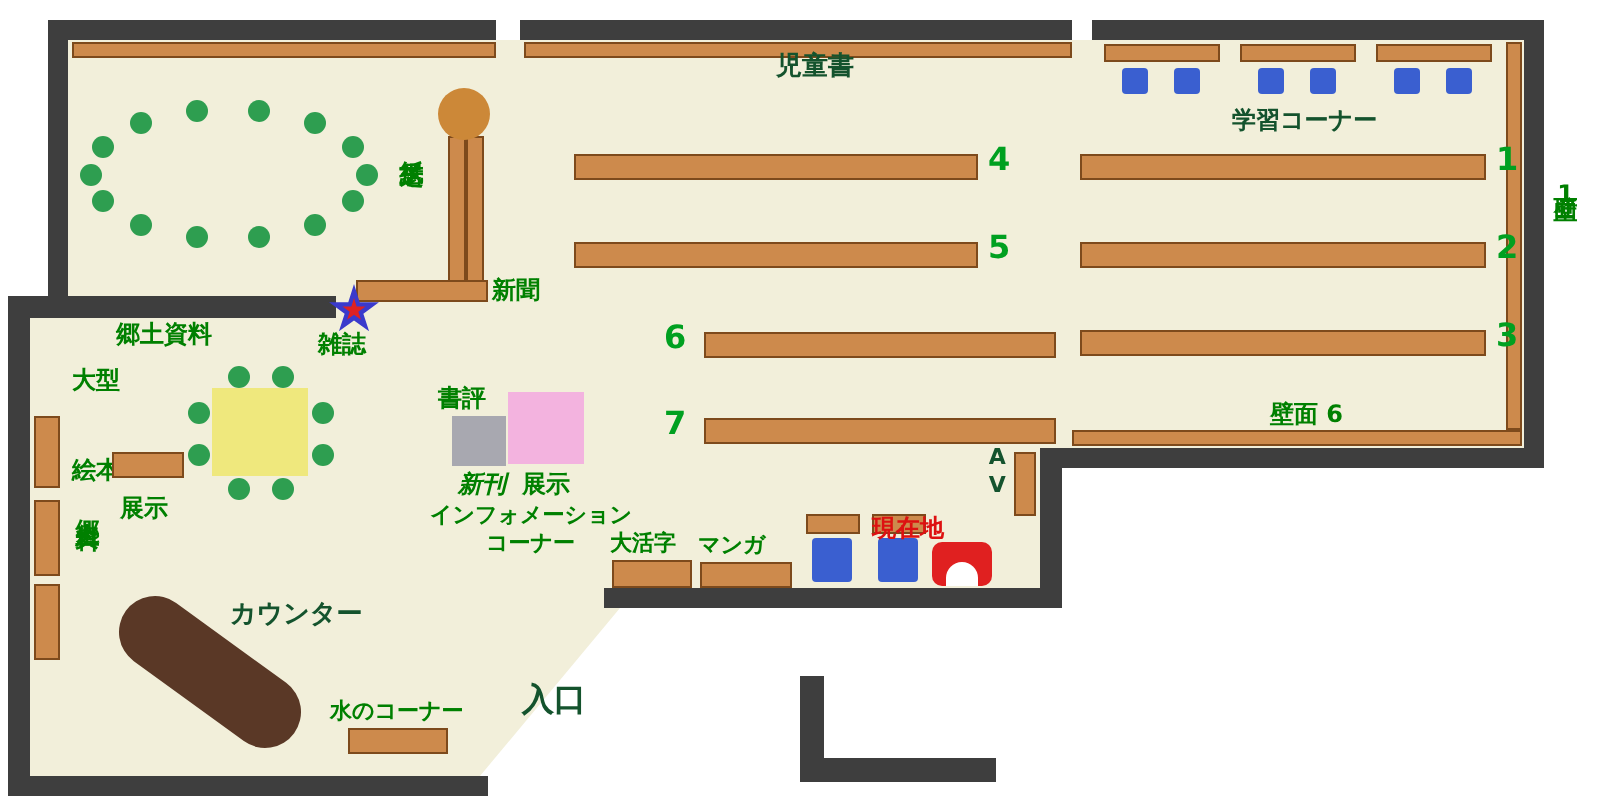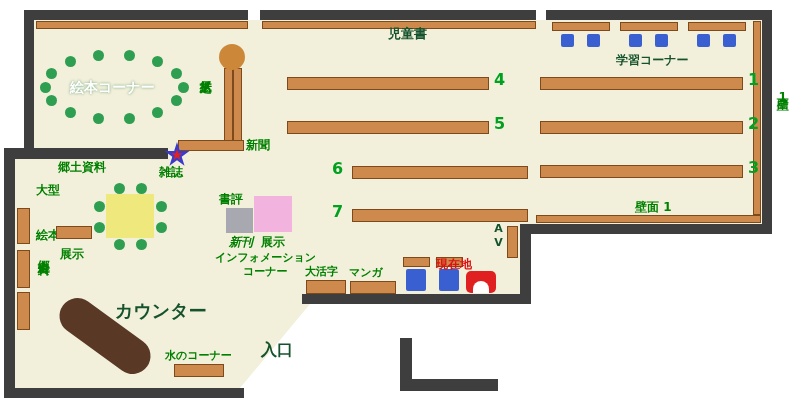--- a/index.html
+++ b/index.html
@@ -63,23 +63,22 @@
   <div class="num" style="left:494px;top:116px;">5</div>
   <div class="num" style="left:332px;top:161px;">6</div>
   <div class="num" style="left:332px;top:204px;">7</div>
   <div class="num" style="left:748px;top:72px;">1</div>
   <div class="num" style="left:748px;top:116px;">2</div>
   <div class="num" style="left:748px;top:160px;">3</div>
 
   <div class="blabel" style="left:388px;top:27px;font-size:13px;">児童書</div>
   <div class="blabel" style="left:616px;top:54px;">学習コーナー</div>
   <div class="glabel vert" style="left:775px;top:88px;">壁面1</div>
-  <div class="glabel" style="left:635px;top:201px;">壁面 1</div>
+  <div class="glabel" style="left:635px;top:201px;">壁面 6</div>
 
-  <div style="position:absolute;left:70px;top:79px;color:#ffffff;font-weight:bold;font-size:14px;white-space:nowrap;text-shadow:0 0 3px #9bbf9b,0 0 2px #9bbf9b;">絵本コーナー</div>
   <div class="glabel vert" style="left:198px;top:70px;">紙芝居</div>
   <div class="shelf" style="left:224px;top:68px;width:9px;height:80px;"></div>
   <div class="shelf" style="left:233px;top:68px;width:9px;height:80px;"></div>
   <div style="position:absolute;left:219px;top:44px;width:26px;height:26px;border-radius:50%;background:#cc8838;"></div>
   <div class="shelf" style="left:178px;top:140px;width:66px;height:11px;"></div>
   <div class="glabel" style="left:246px;top:139px;">新聞</div>
   <div class="star" style="left:164px;top:142px;width:26px;height:26px;background:#3a3acc;"></div>
   <div class="star" style="left:171px;top:149px;width:12px;height:12px;background:#dd2222;"></div>
   <div class="glabel" style="left:159px;top:166px;">雑誌</div>
   <div class="glabel" style="left:58px;top:161px;">郷土資料</div>
@@ -114,21 +113,21 @@
   <div class="chair" style="left:439px;top:269px;width:20px;height:22px;"></div>
 
   <div class="rlabel" style="left:436px;top:256px;text-align:right;">現在地</div>
   <div style="position:absolute;left:466px;top:271px;width:30px;height:22px;background:#e02020;border-radius:5px;overflow:hidden;">
     <div style="position:absolute;left:7px;bottom:0;width:16px;height:12px;background:#ffffff;border-radius:8px 8px 0 0;"></div>
   </div>
 
   <div class="blabel small vert" style="left:492px;top:222px;">AV</div>
   <div class="shelf" style="left:507px;top:226px;width:11px;height:32px;"></div>
 
-  <div class="blabel" style="left:115px;top:301px;font-size:18px;">カウンター</div>
+  <div class="blabel" style="left:115px;top:301px;font-size:13px;">カウンター</div>
   <div style="position:absolute;left:53px;top:318px;width:104px;height:36px;background:#5a3826;border-radius:18px;transform:rotate(36deg);"></div>
   <div class="glabel small" style="left:165px;top:350px;">水のコーナー</div>
   <div class="shelf" style="left:174px;top:364px;width:50px;height:13px;"></div>
   <div class="blabel" style="left:261px;top:341px;font-size:16px;">入口</div>
 
 <div class="dot" style="left: 177.5px; top: 81.5px;"></div>
     <div class="dot" style="left: 170.667px; top: 95.3843px;"></div>
     <div class="dot" style="left: 151.521px; top: 106.519px;"></div>
     <div class="dot" style="left: 123.854px; top: 112.698px;"></div>
     <div class="dot" style="left: 93.1461px; top: 112.698px;"></div>

